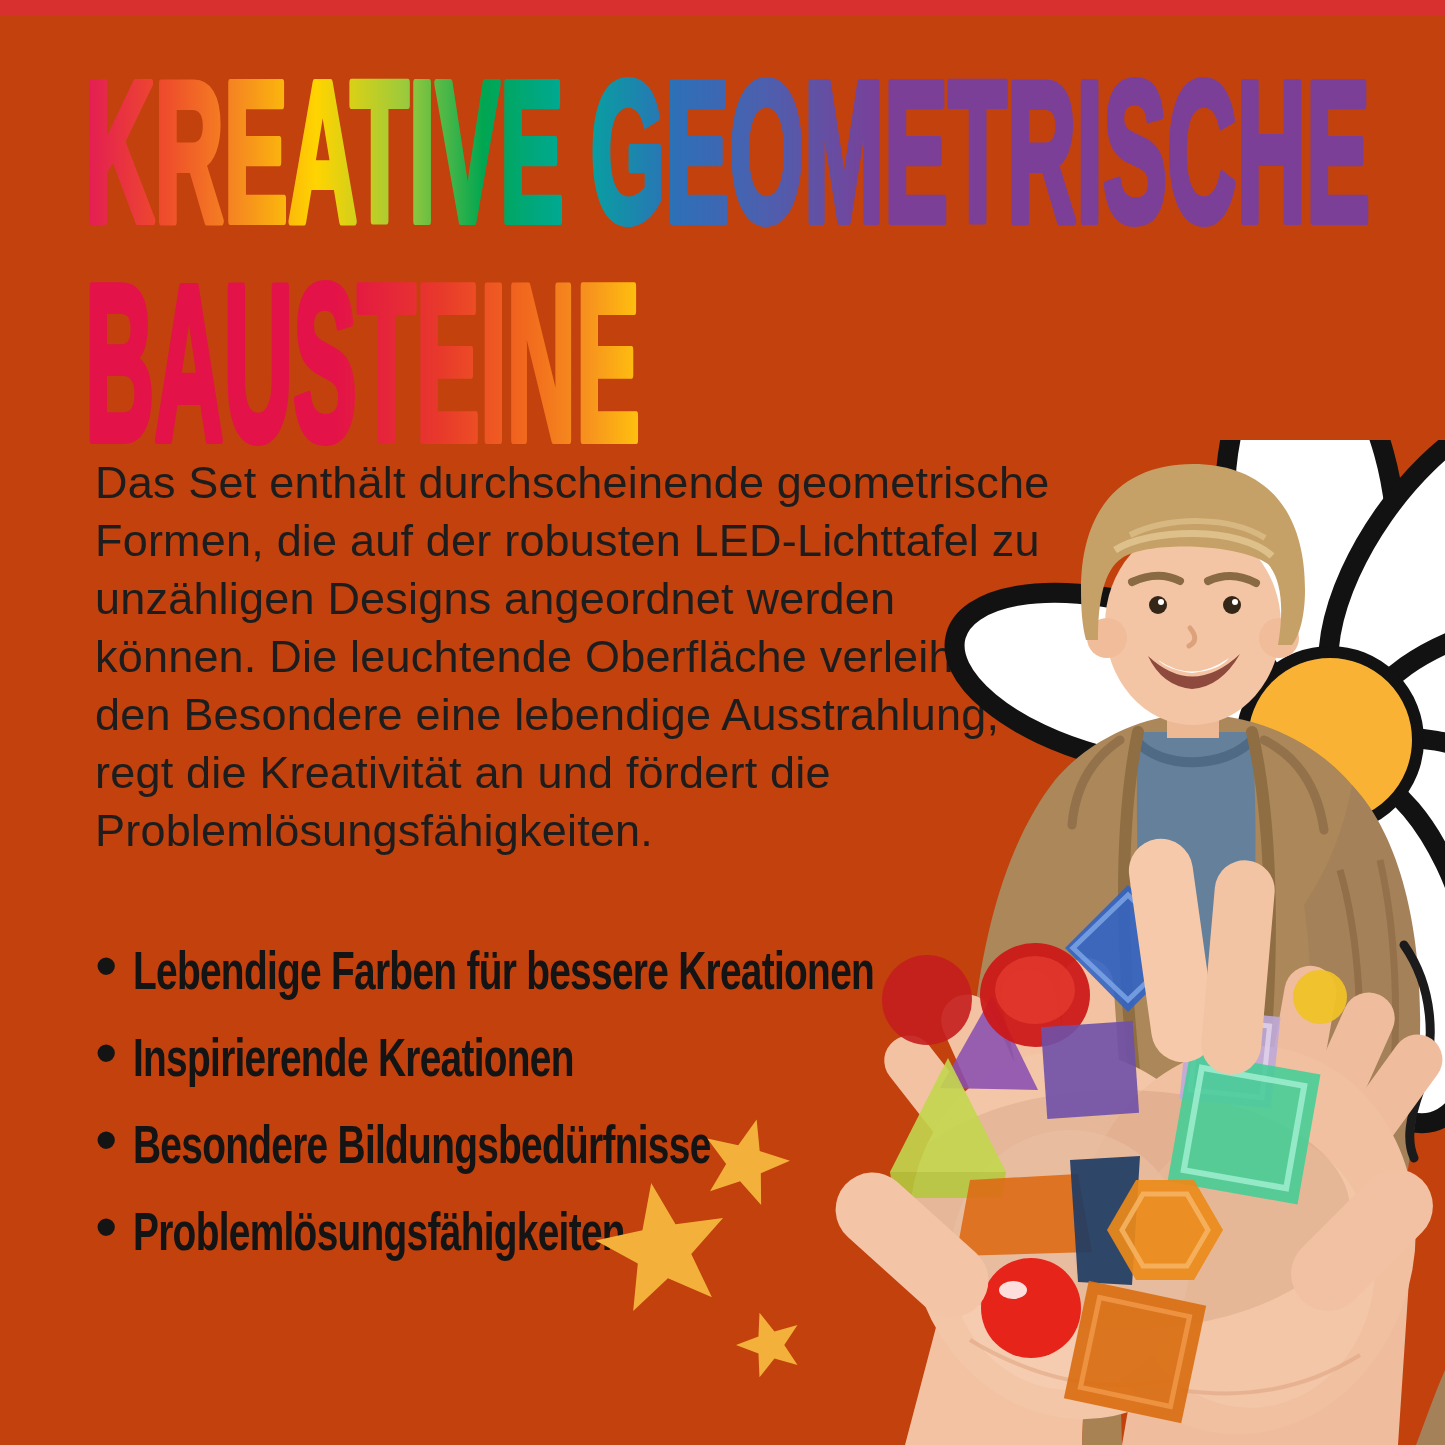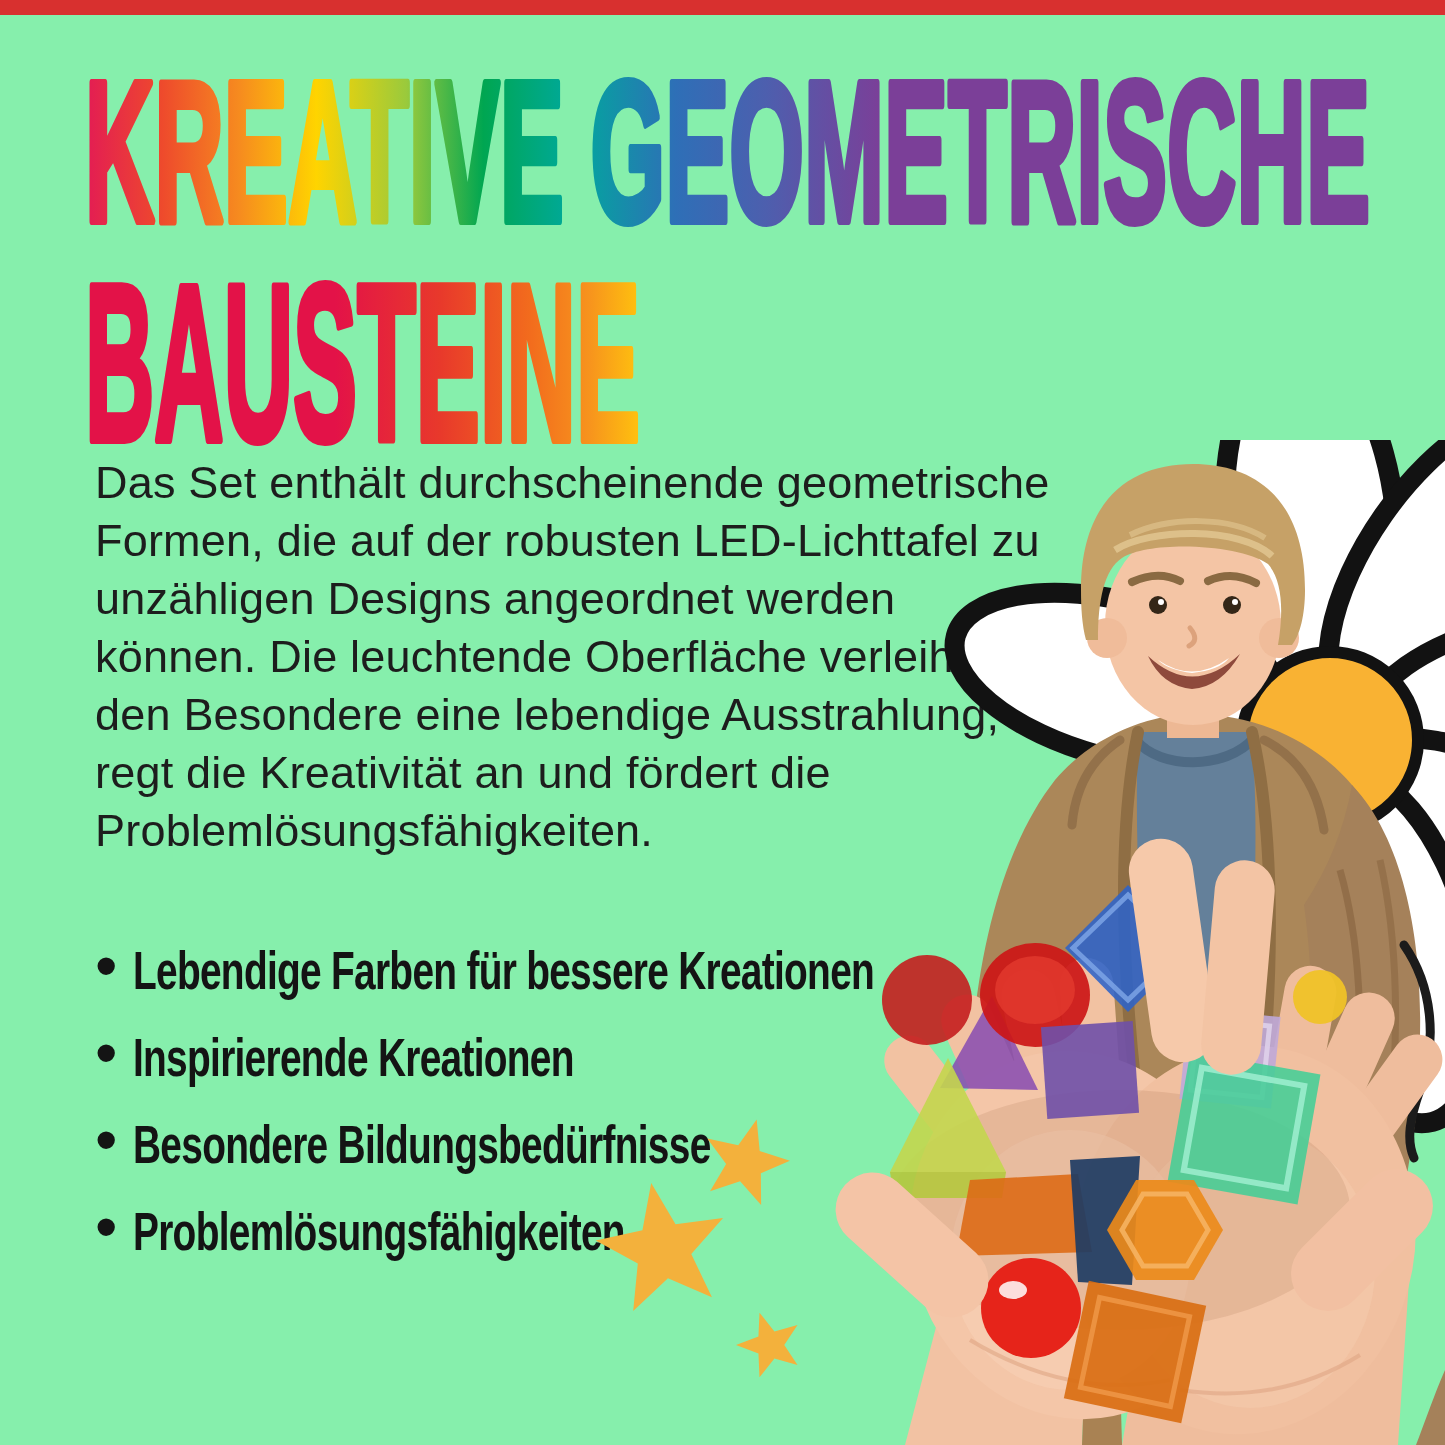--- a/index.html
+++ b/index.html
@@ -1,17 +1,17 @@
 <!DOCTYPE html>
 <html><head>
 <meta charset="utf-8">
 <style>
   html,body{margin:0;padding:0;background:#e9e9e9;}
   .canvas{
-    position:relative;width:1445px;height:1445px;background:#86efac;
+    position:relative;width:1445px;height:1445px;background:#c2410c;
     overflow:hidden;font-family:"Liberation Sans",sans-serif;
   }
   .top-bar{position:absolute;top:0;left:0;width:1445px;height:15px;background:#D8302F;}
   .title-svg{position:absolute;left:85px;top:72px;}
   .t1{font-family:"Liberation Sans",sans-serif;font-weight:700;font-size:200px;
       fill:url(#rg1);stroke:url(#rg1);stroke-width:8;stroke-linejoin:round;paint-order:stroke;}
   .t2{font-family:"Liberation Sans",sans-serif;font-weight:700;font-size:222px;
       fill:url(#rg2);stroke:url(#rg2);stroke-width:8;stroke-linejoin:round;paint-order:stroke;}
   .description{
     position:absolute;left:95px;top:454px;margin:0;width:1000px;

